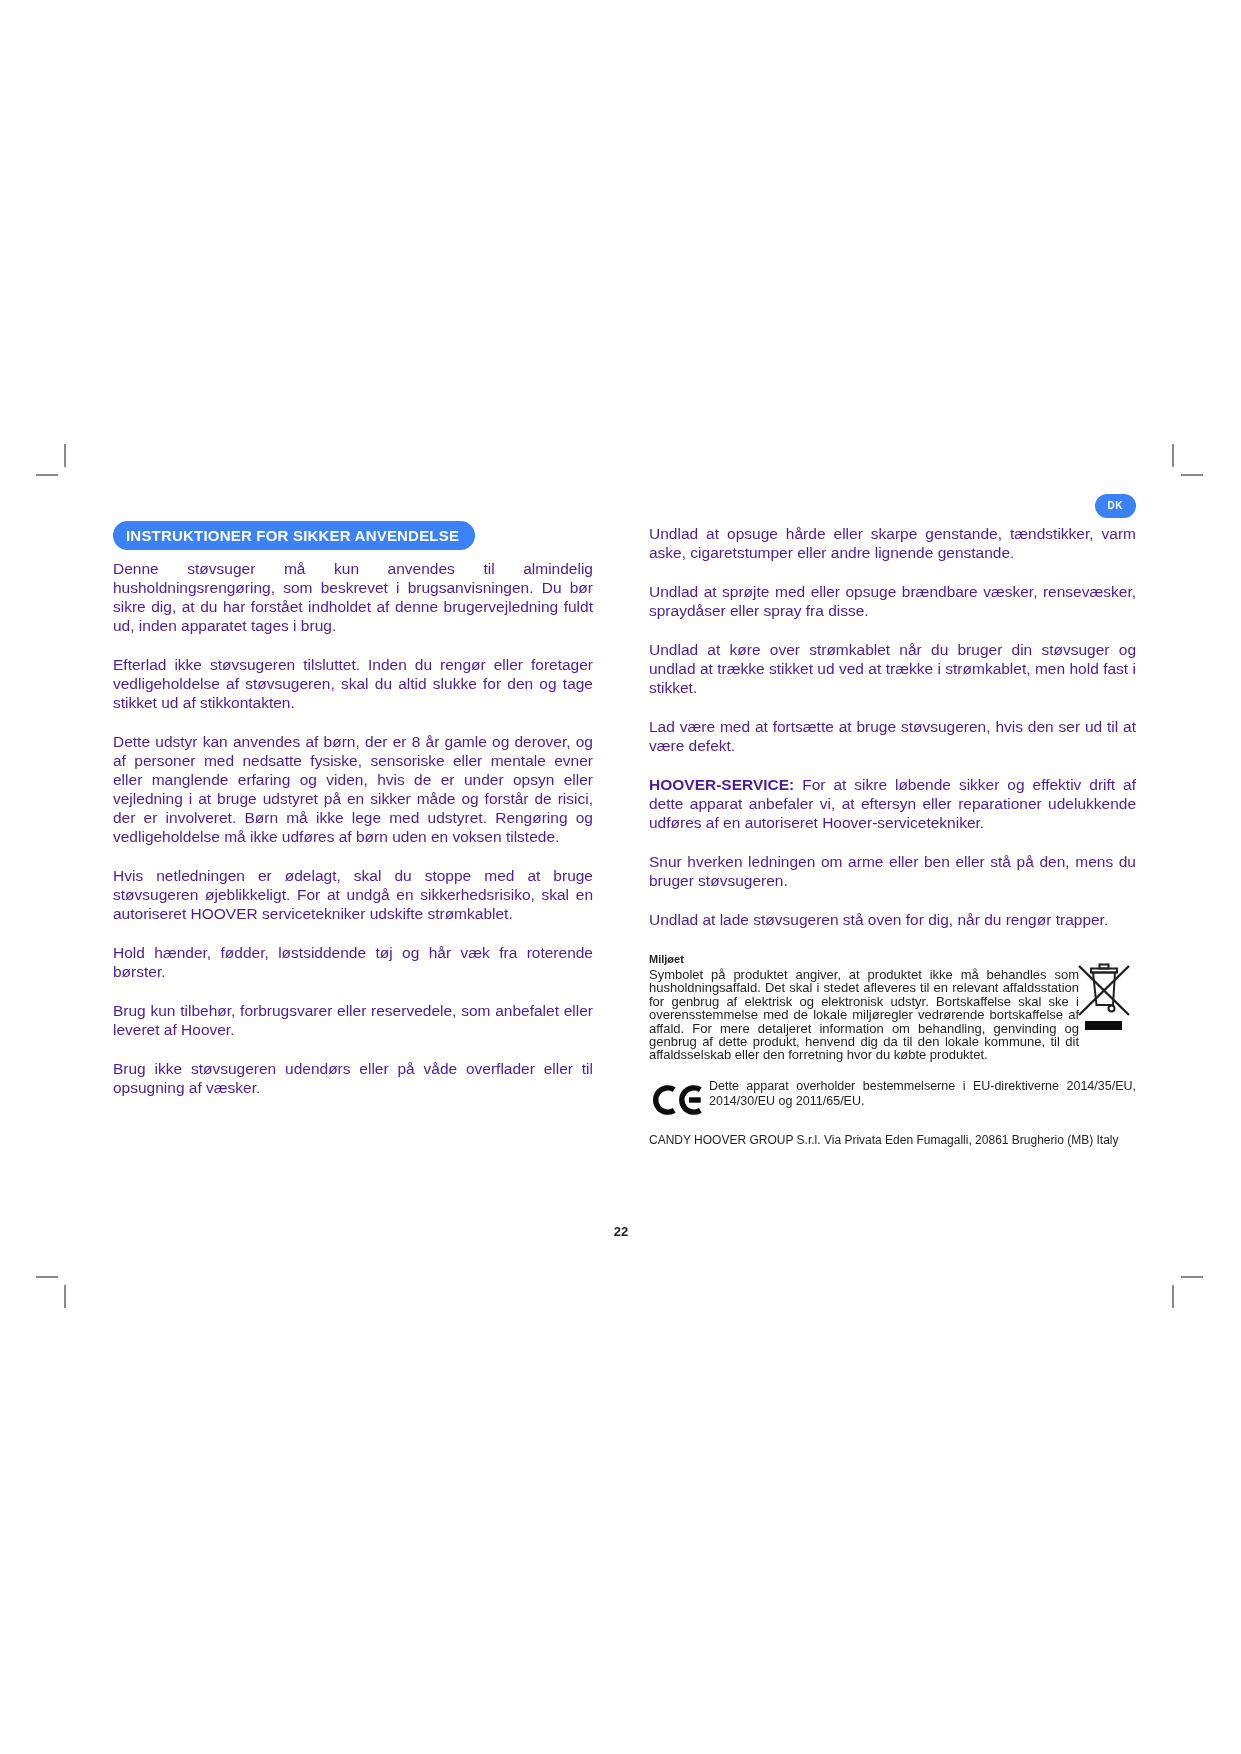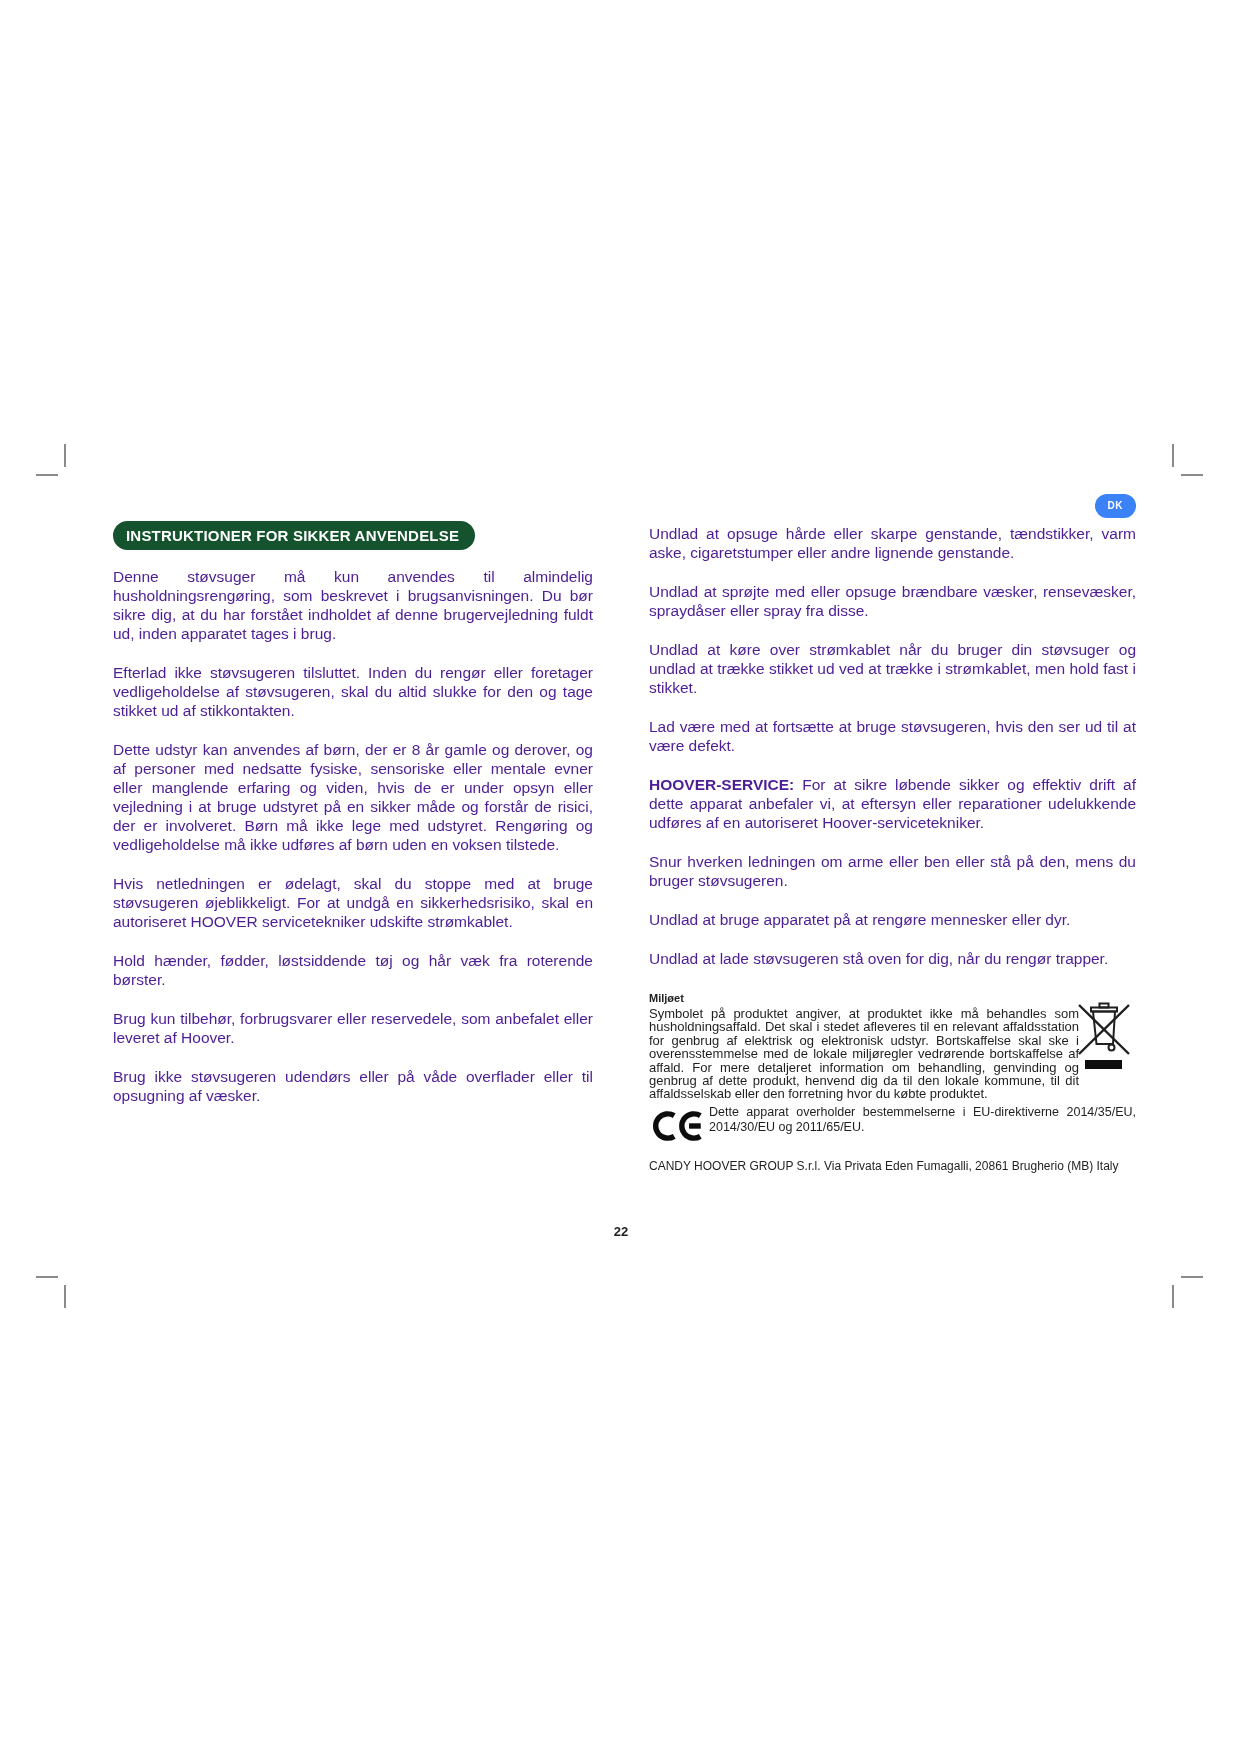--- a/index.html
+++ b/index.html
@@ -17,42 +17,42 @@
   .col-left{left:113px;top:521px;width:480px;}
   .col-right{left:649px;top:494px;width:487px;}
 
   p.body{
     margin:0 0 20px 0;font-size:15.5px;line-height:19px;
     text-align:justify;color:#4c1d95;
   }
   p.body b{font-weight:700;}
 
   .pill{
-    display:inline-block;background:#14532d;color:#ffffff;
+    display:inline-block;background:#3b82f6;color:#ffffff;
     font-weight:700;font-size:15px;line-height:15px;
     padding:7px 16px 7px 13px;border-radius:15px;
-    letter-spacing:.2px;margin:0 0 17px 0;white-space:nowrap;
+    letter-spacing:.2px;margin:0 0 9px 0;white-space:nowrap;
   }
   .dk-row{text-align:right;height:24px;margin-bottom:6px;}
   .dk-badge{
     display:inline-block;background:#3b82f6;color:#ffffff;
     font-weight:700;font-size:10px;line-height:14px;
     padding:5px 13px;border-radius:12px;letter-spacing:.5px;
   }
 
   
   .env{position:relative;margin-top:23px;}
   .env-title{font-size:11px;font-weight:700;margin:0 0 2px 0;line-height:14px;}
   .env-body{
     margin:0;width:430px;font-size:13px;line-height:13.4px;text-align:justify;
   }
   .weee{position:absolute;top:10px;right:6px;width:52px;height:72px;}
 
   
-  .ce-row{display:flex;align-items:flex-start;margin-top:4px;}
+  .ce-row{display:flex;align-items:flex-start;margin-top:17px;}
   .ce-mark{flex:0 0 auto;margin-top:2px;}
   .ce-text{
     margin:0 0 0 6px;font-size:12.5px;line-height:15.5px;text-align:justify;flex:1;
   }
   .footer-line{margin:14px 0 0 0;font-size:12px;line-height:15px;}
 
   .page-number{
     position:absolute;left:591px;top:1224px;width:60px;text-align:center;
     font-size:13px;font-weight:700;
   }
@@ -87,21 +87,20 @@
     <div class="dk-row">
       <span class="dk-badge">DK</span>
     </div>
 
     <p class="body"><span>Undlad at opsuge hårde eller skarpe genstande, tændstikker, varm aske, cigaretstumper eller andre lignende genstande.</span></p>
     <p class="body"><span>Undlad at sprøjte med eller opsuge brændbare væsker, rensevæsker, spraydåser eller spray fra disse.</span></p>
     <p class="body"><span>Undlad at køre over strømkablet når du bruger din støvsuger og undlad at trække stikket ud ved at trække i strømkablet, men hold fast i stikket.</span></p>
     <p class="body"><span>Lad være med at fortsætte at bruge støvsugeren, hvis den ser ud til at være defekt.</span></p>
     <p class="body"><b>HOOVER-SERVICE:</b><span> For at sikre løbende sikker og effektiv drift af dette apparat anbefaler vi, at eftersyn eller reparationer udelukkende udføres af en autoriseret Hoover-servicetekniker.</span></p>
     <p class="body"><span>Snur hverken ledningen om arme eller ben eller stå på den, mens du bruger støvsugeren.</span></p>
-    <p class="body"><span>Undlad at bruge apparatet på at rengøre mennesker eller dyr.</span></p>
     <p class="body"><span>Undlad at lade støvsugeren stå oven for dig, når du rengør trapper.</span></p>
 
     <div class="env">
       <p class="env-title">Miljøet</p>
       <p class="env-body">Symbolet på produktet angiver, at produktet ikke må behandles som husholdningsaffald. Det skal i stedet afleveres til en relevant affaldsstation for genbrug af elektrisk og elektronisk udstyr. Bortskaffelse skal ske i overensstemmelse med de lokale miljøregler vedrørende bortskaffelse af affald. For mere detaljeret information om behandling, genvinding og genbrug af dette produkt, henvend dig da til den lokale kommune, til dit affaldsselskab eller den forretning hvor du købte produktet.</p>
       <svg class="weee" viewBox="0 0 52 72" aria-hidden="true">
         <g fill="none" stroke="#1f1f1f" stroke-width="2">
           <path d="M21.5,2.5 H30.5 V6.5 H21.5 Z"></path>
           <path d="M13,6.5 H39 V10.5 H13 Z"></path>
           <path d="M15,10.5 L37,10.5 L35,43 L18.5,43 Z"></path>

